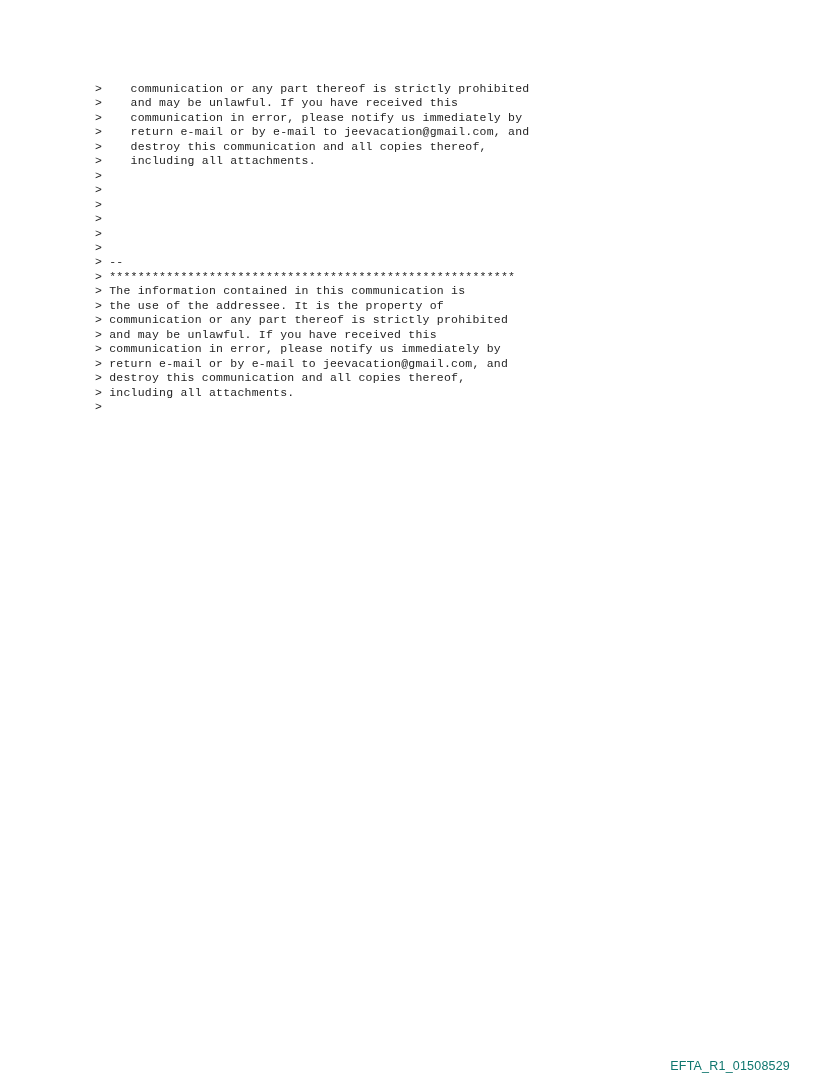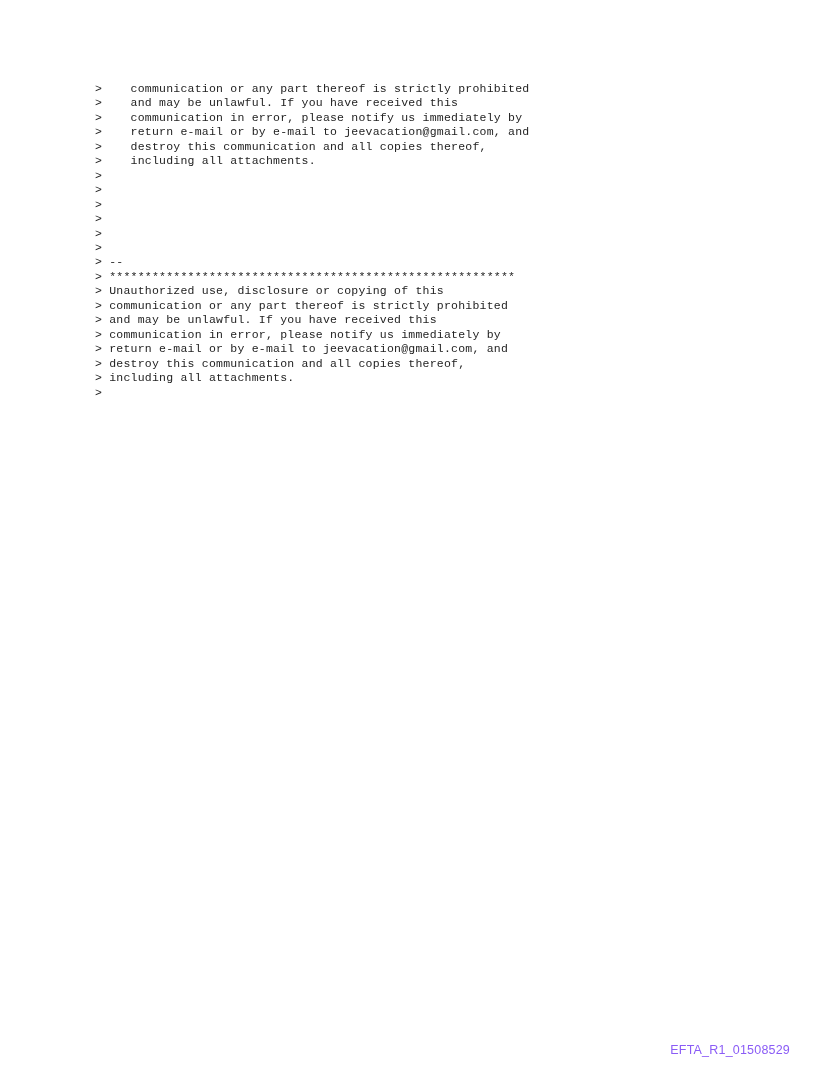--- a/index.html
+++ b/index.html
@@ -33,24 +33,24 @@
     white-space: pre;
     color: #232323;
     letter-spacing: 0.22px;
   }
   .line.blank {
     color: #232323;
   }
   .bates {
     position: absolute;
     right: 26px;
-    bottom: 16px;
+    bottom: 0;
     font-family: "Liberation Sans", sans-serif;
     font-size: 12.5px;
-    color: #8b5cf6;
+    color: #0f766e;
     letter-spacing: 0.2px;
     margin-left: 15px;
   }
 </style>
 </head>
 <body>
 
 <div class="page">
 
   <div class="email-body">
@@ -61,21 +61,22 @@
     <div class="line">&gt;    destroy this communication and all copies thereof,</div>
     <div class="line">&gt;    including all attachments.</div>
     <div class="line blank">&gt;</div>
     <div class="line blank">&gt;</div>
     <div class="line blank">&gt;</div>
     <div class="line blank">&gt;</div>
     <div class="line blank">&gt;</div>
     <div class="line blank">&gt;</div>
     <div class="line">&gt; --</div>
     <div class="line">&gt; *********************************************************</div>
-    <div class="line">&gt; Unauthorized use, disclosure or copying of this</div>
+    <div class="line">&gt; The information contained in this communication is</div>
+    <div class="line">&gt; the use of the addressee. It is the property of</div>
     <div class="line">&gt; communication or any part thereof is strictly prohibited</div>
     <div class="line">&gt; and may be unlawful. If you have received this</div>
     <div class="line">&gt; communication in error, please notify us immediately by</div>
     <div class="line">&gt; return e-mail or by e-mail to jeevacation@gmail.com, and</div>
     <div class="line">&gt; destroy this communication and all copies thereof,</div>
     <div class="line">&gt; including all attachments.</div>
     <div class="line blank">&gt;</div>
   </div>
 
   <div class="bates">EFTA_R1_01508529</div>

